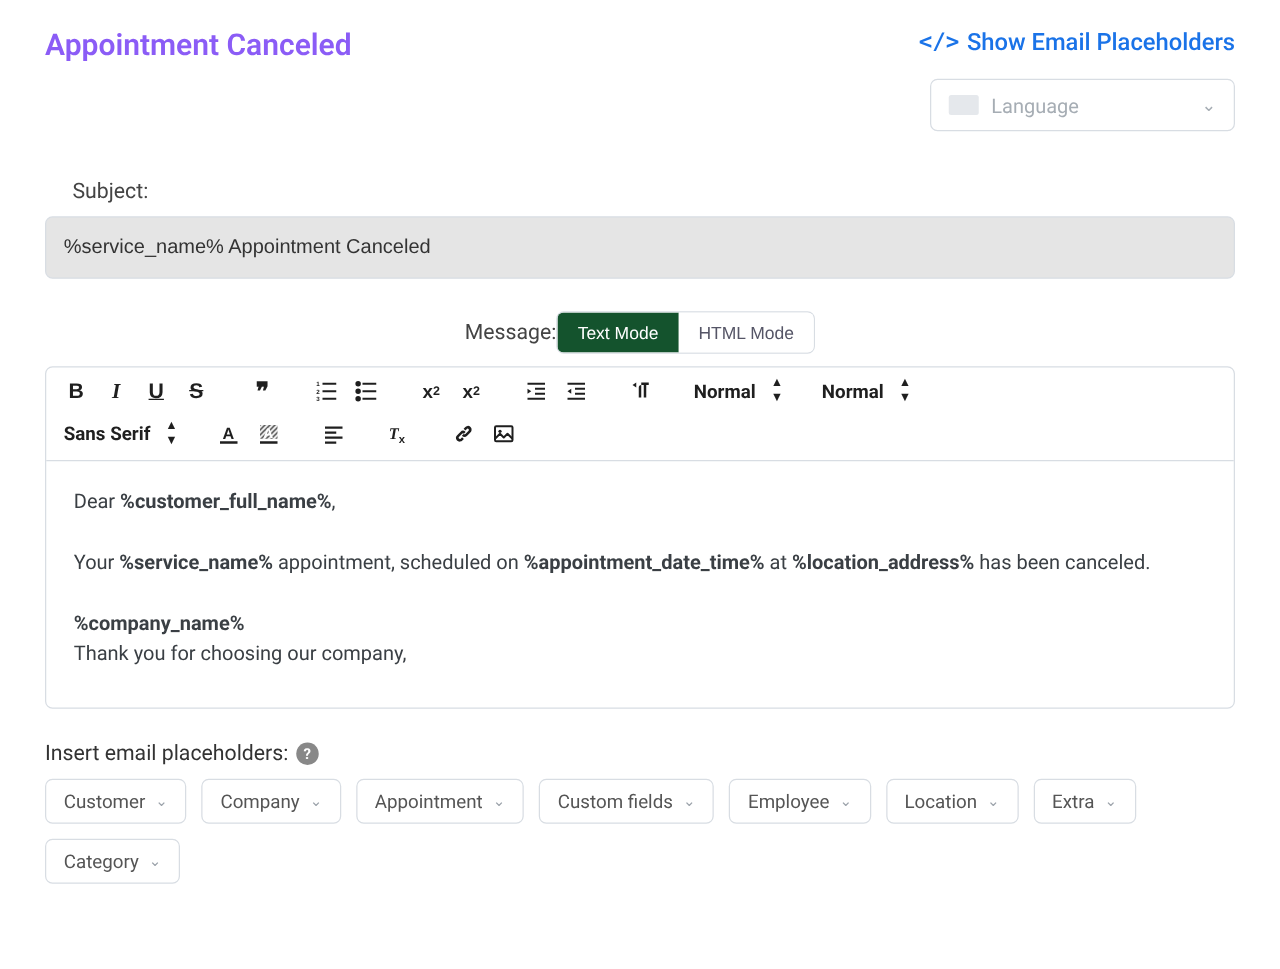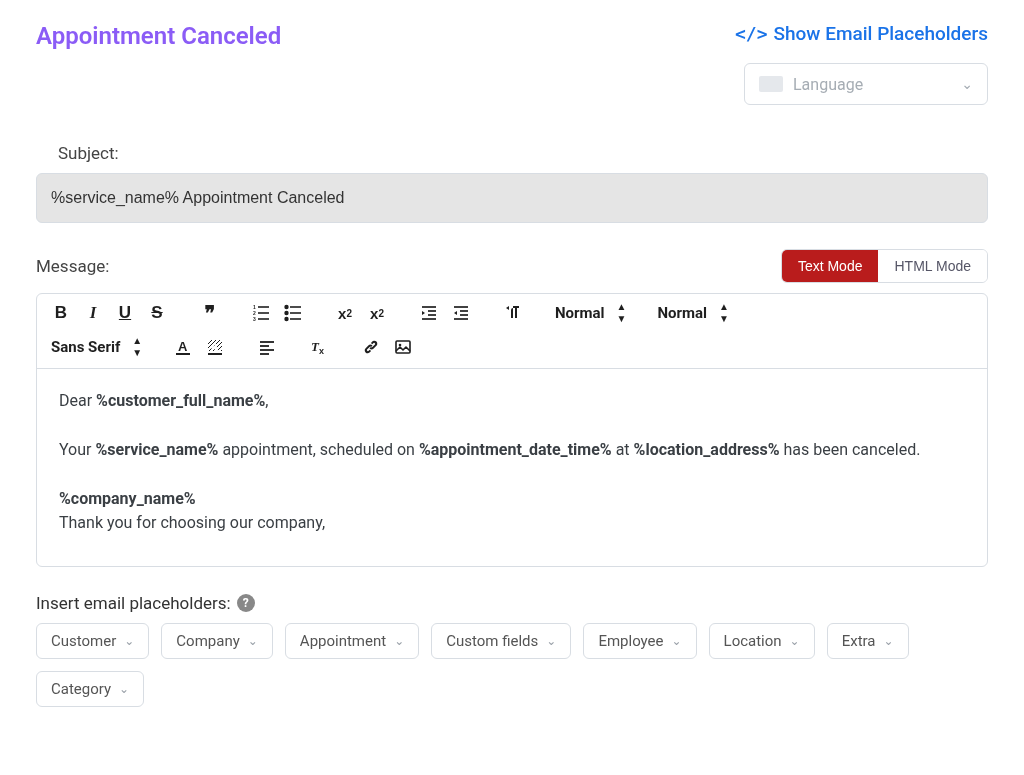--- a/index.html
+++ b/index.html
@@ -58,31 +58,31 @@
   .text-input {
     width: 100%;
     height: 50px;
     border: 1px solid #d8dde3;
     border-radius: 6px;
     padding: 0 14px;
     font-size: 16px;
     color: #333;
     background: #e5e5e5;
   }
-  .msg-row { display: flex; align-items: center; justify-content: space-between; margin-top: 26px; margin-bottom: 10px; }
+  .msg-row { display: flex; align-items: center; justify-content: center; margin-top: 26px; margin-bottom: 10px; }
   .mode-toggle { display: inline-flex; border: 1px solid #d8dde3; border-radius: 6px; overflow: hidden; }
   .mode-btn {
     padding: 8px 16px;
     font-size: 14px;
     border: none;
     cursor: pointer;
     background: #fff;
     color: #556;
   }
-  .mode-btn.active { background: #b91c1c; color: #fff; }
+  .mode-btn.active { background: #14532d; color: #fff; }
   
   .editor {
     width: 100%;
     border: 1px solid #d8dde3;
     border-radius: 6px;
     background: #fff;
   }
   .toolbar {
     border-bottom: 1px solid #d8dde3;
     padding: 4px 10px 6px 10px;

